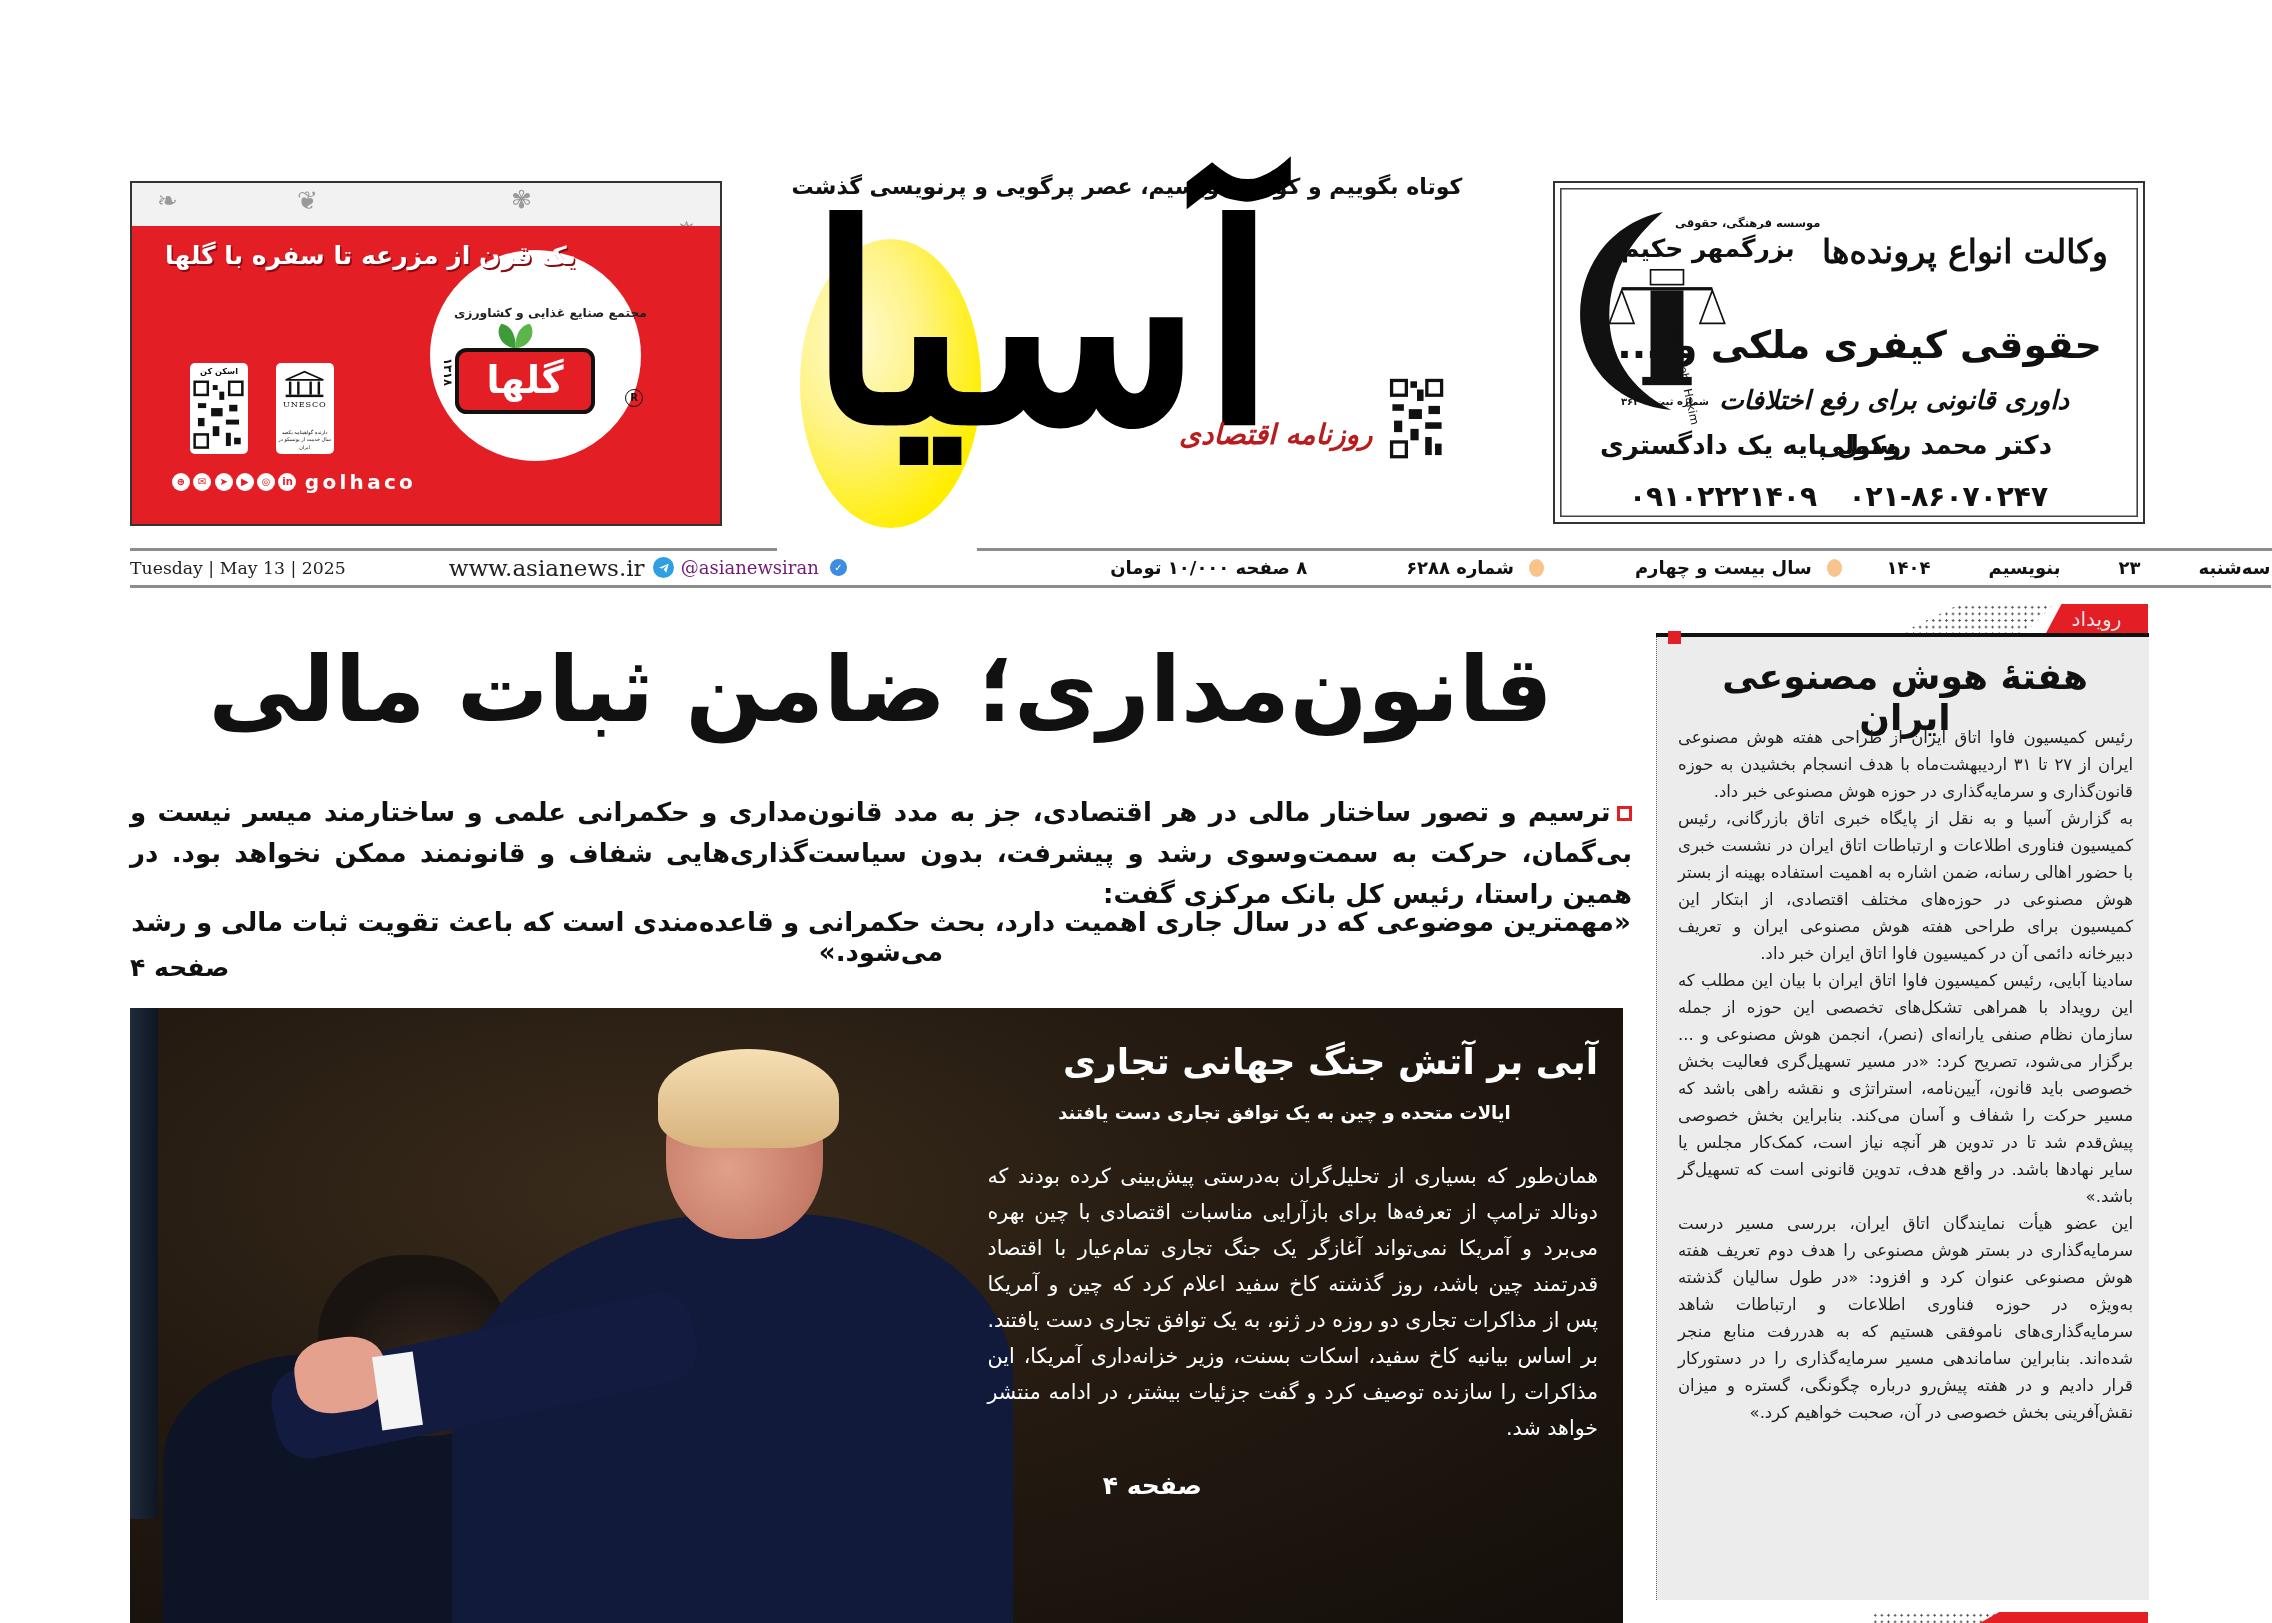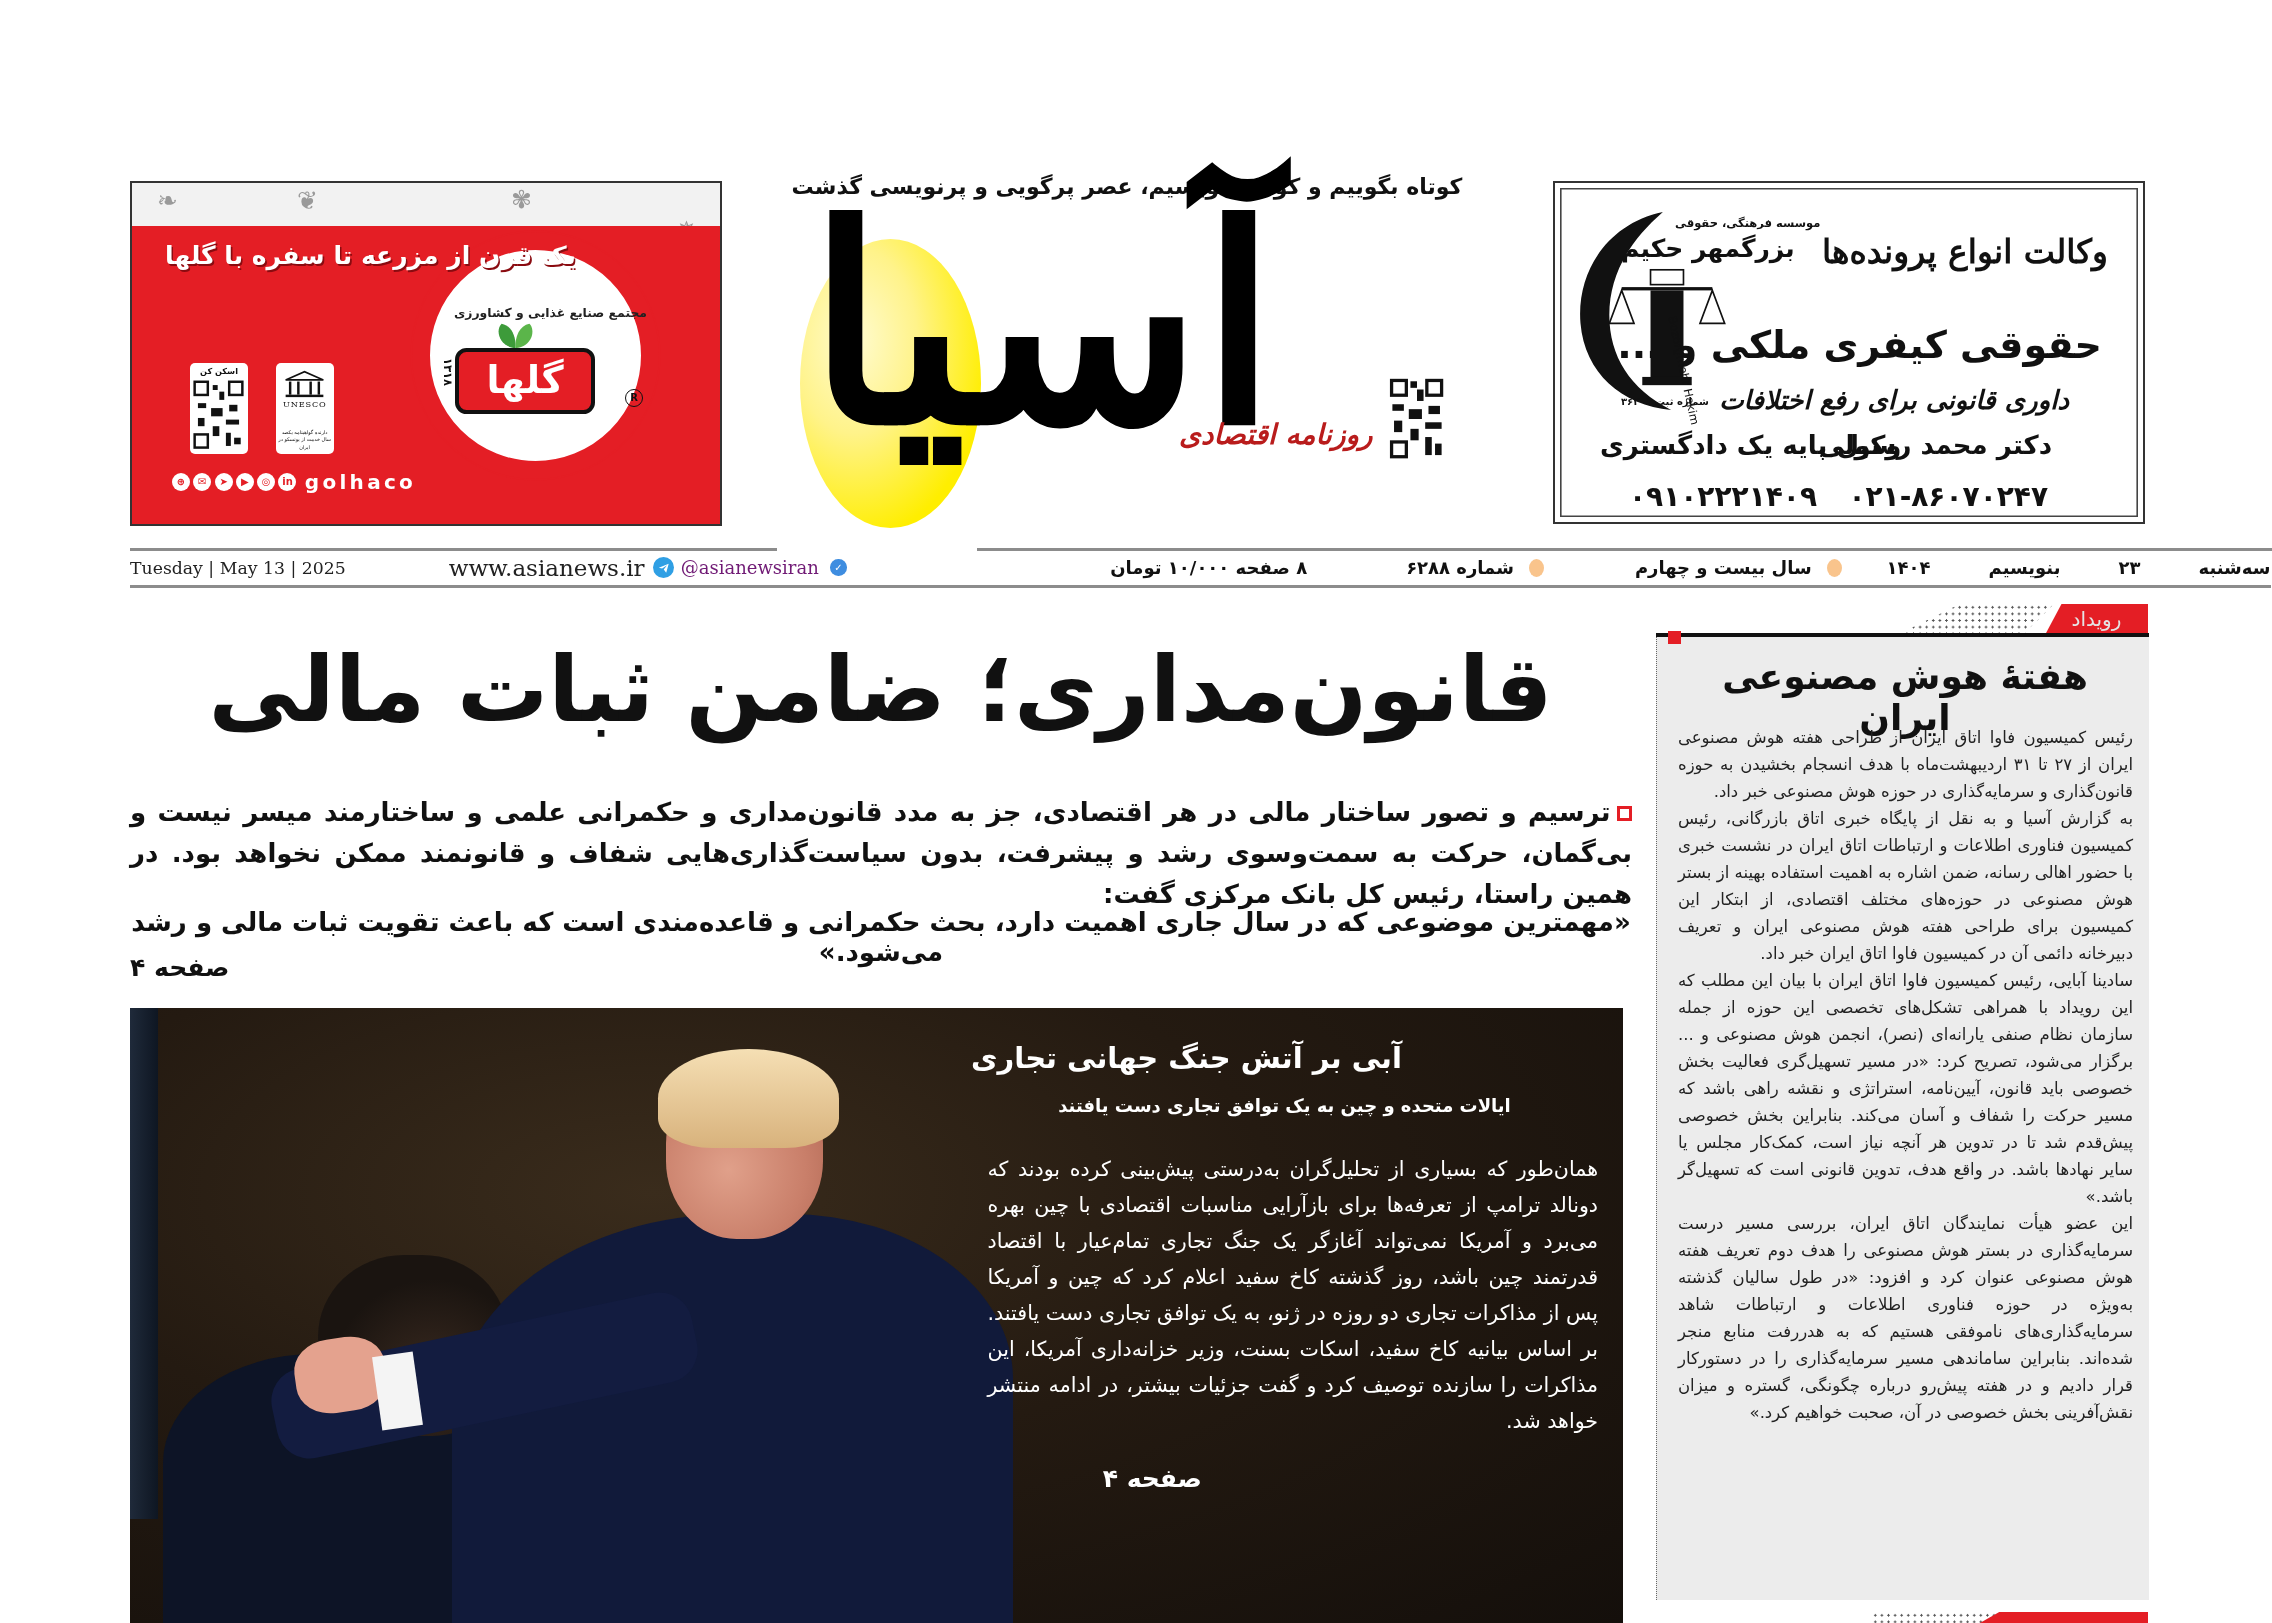--- a/index.html
+++ b/index.html
@@ -90,21 +90,21 @@
   .p1-head { position: absolute; left: 188px; top: 247px; width: 190px; height: 181px; border-radius: 45% 45% 40% 40%; background: radial-gradient(circle at 60% 70%, #3a2a20 0%, #1a1410 60%); }
   .p1-body { position: absolute; left: 33px; top: 346px; width: 379px; height: 272px; border-radius: 40% 40% 0 0; background: #0d1426; }
   .p2-head { position: absolute; left: 536px; top: 58px; width: 157px; height: 173px; border-radius: 45%; background: radial-gradient(circle at 40% 60%, #e0a08a 0%, #c97f6a 55%, #a8604c 100%); }
   .p2-hair { position: absolute; left: 528px; top: 41px; width: 181px; height: 99px; border-radius: 50% 50% 30% 30%; background: linear-gradient(180deg, #f5dfb4, #d8b27c); }
   .p2-body { position: absolute; left: 322px; top: 206px; width: 561px; height: 412px; border-radius: 50% 40% 0 0; background: #111a3a; }
   .p2-arm { position: absolute; left: 140px; top: 322px; width: 429px; height: 91px; background: #131c40; transform: rotate(-12deg); border-radius: 33px; }
   .p2-cuff { position: absolute; left: 247px; top: 346px; width: 41px; height: 74px; background: #f4f4f4; transform: rotate(-8deg); }
   .p2-hand { position: absolute; left: 165px; top: 330px; width: 91px; height: 74px; border-radius: 40%; background: #e4a28e; transform: rotate(-8deg); }
 
   .story { position: absolute; left: 841px; top: 16.5px; width: 627px; direction: rtl; color: #fff; }
-  .story-title { text-align: left; font-size: 29px; font-weight: bold; margin-top: 16.5px; }
+  .story-title { text-align: right; font-size: 36px; font-weight: bold; margin-top: 16.5px; }
   .story-sub { text-align: center; font-size: 18px; font-weight: bold; margin-top: 20px; }
   .story-body { font-size: 20.6px; line-height: 36px; text-align: justify; margin-top: 35px; padding-left: 16.5px; }
   .story-page { font-size: 25px; font-weight: bold; margin-top: 25px; padding-right: 396px; }
 
   
   .side-tag { left: 2045px; top: 604px; width: 103px; height: 31px; background: #e41e25; color: #e5e5e5; font-size: 20px; text-align: center; line-height: 30px; direction: rtl; clip-path: polygon(16% 0, 100% 0, 100% 100%, 0 100%); }
   .side-dots { left: 1897px; top: 604px; width: 157px; height: 31px;
     background-image: radial-gradient(circle, #555 1px, transparent 1.3px); background-size: 6.6px 6.6px;
     clip-path: polygon(40% 0, 100% 0, 80% 100%, 0 100%); }
   .side-rule { left: 1656px; top: 633px; width: 493px; height: 4.1px; background: #111; }

